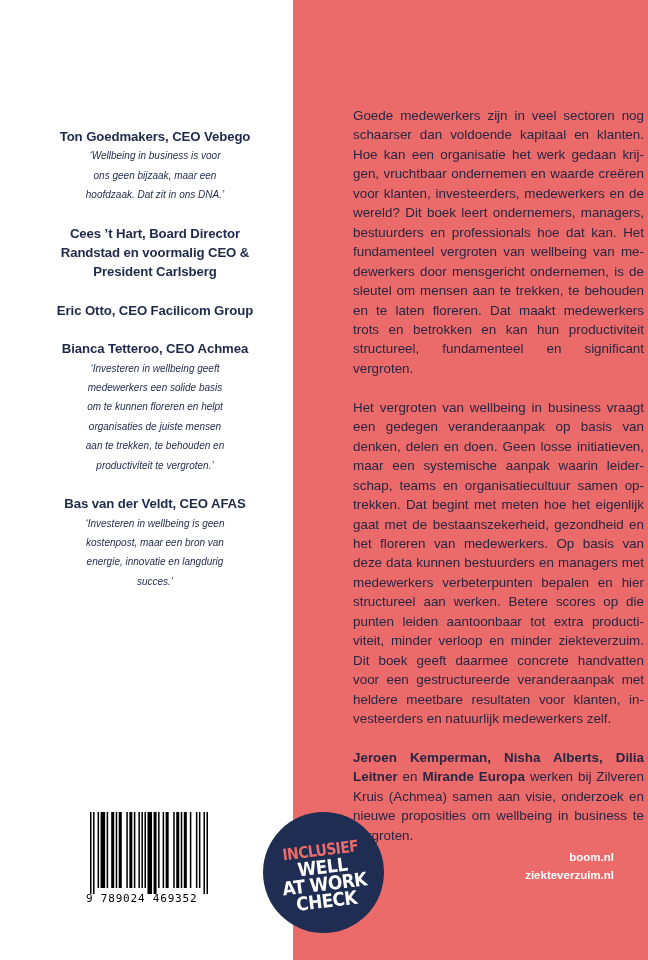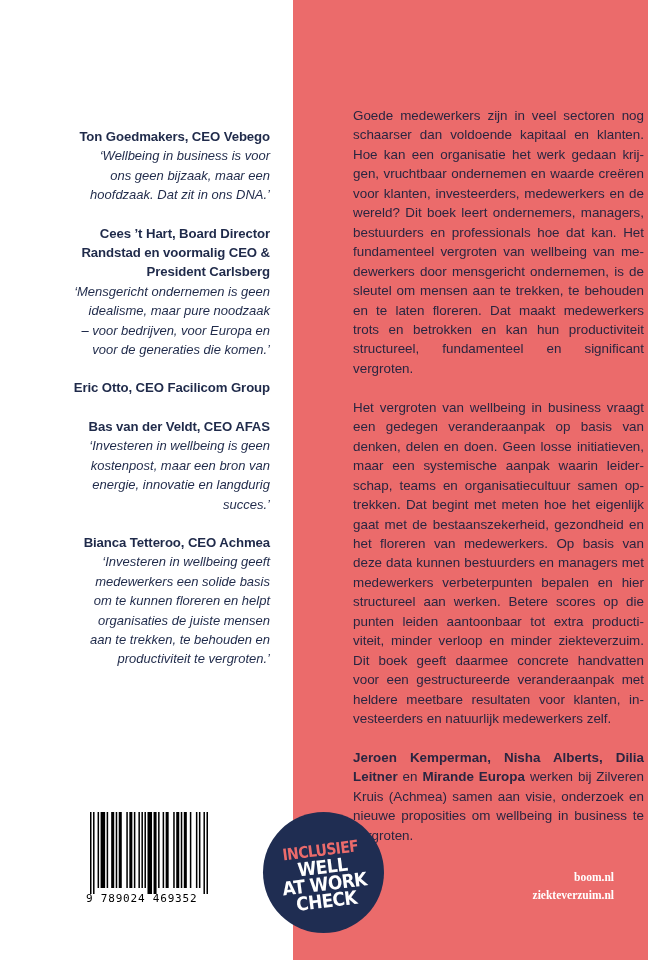--- a/index.html
+++ b/index.html
@@ -14,27 +14,27 @@
     background: #ffffff;
   }
   .right-panel {
     position: absolute; left: 293px; top: 0; width: 355px; height: 960px;
     background: #eb6b6b;
   }
   .endorsements {
     position: absolute; left: 40px; top: 127px; width: 230px;
     text-align: center;
   }
-  .endorsement { margin: 0 0 19px 0; text-align: right; }
+  .endorsement { margin: 0 0 19px 0; }
   .endorsement-name {
     font-weight: bold; font-size: 13.2px; line-height: 19.4px;
     letter-spacing: -0.1px; white-space: pre-line;
   }
   .endorsement-quote {
-    font-style: italic; font-size: 13px; line-height: 19.4px;
+    font-style: italic; font-size: 10px; line-height: 19.4px;
     white-space: pre-line;
   }
   .blurb {
     position: absolute; left: 324px; top: 106px; width: 291px;
     font-size: 13.4px; line-height: 19.45px; text-align: justify;
     color: #2a2540;
     margin-left: 29px;
   }
   .blurb p { margin: 0 0 19.45px 0; }
   .authors { font-size: 13.4px; line-height: 19.45px; text-align: justify; }
@@ -54,64 +54,60 @@
   }
   .badge-text {
     position: absolute; left: 0; top: 30px; width: 121px; text-align: center;
     transform: rotate(-7deg);
     font-family: "DejaVu Sans", sans-serif; font-weight: bold;
     line-height: 17px;
   }
   .badge-line1 { color: #eb6b6b; font-size: 14px; letter-spacing: -0.6px; display: block; transform: scaleY(1.15); }
   .badge-line { color: #ffffff; font-size: 17px; letter-spacing: -0.6px; display: block; transform: scaleY(1.1); }
   .publisher {
-    position: absolute; right: 34px; top: 868px; text-align: right;
-    color: #ffffff; font-weight: bold; font-size: 11.5px; line-height: 18px; font-family: Liberation Serif, serif;
+    position: absolute; right: 34px; top: 848px; text-align: right;
+    color: #ffffff; font-weight: bold; font-size: 11.5px; line-height: 18px;
   }
 </style>
 </head>
 <body>
 
 <div class="left-panel"></div>
 <div class="right-panel"></div>
 
 <div class="endorsements">
   <div class="endorsement">
     <div class="endorsement-name">Ton Goedmakers, CEO Vebego</div>
     <div class="endorsement-quote">‘Wellbeing in business is voor
 ons geen bijzaak, maar een
 hoofdzaak. Dat zit in ons DNA.’</div>
   </div>
   <div class="endorsement">
     <div class="endorsement-name">Cees ’t Hart, Board Director
 Randstad en voormalig CEO &amp;
 President Carlsberg</div>
-    <div class="endorsement-quote">‘Mensgericht ondernemen is geen
-idealisme, maar pure noodzaak
-– voor bedrijven, voor Europa en
-voor de generaties die komen.’</div>
   </div>
   <div class="endorsement">
     <div class="endorsement-name">Eric Otto, CEO Facilicom Group</div>
-  </div>
-  <div class="endorsement">
-    <div class="endorsement-name">Bas van der Veldt, CEO AFAS</div>
-    <div class="endorsement-quote">‘Investeren in wellbeing is geen
-kostenpost, maar een bron van
-energie, innovatie en langdurig
-succes.’</div>
   </div>
   <div class="endorsement">
     <div class="endorsement-name">Bianca Tetteroo, CEO Achmea</div>
     <div class="endorsement-quote">‘Investeren in wellbeing geeft
 medewerkers een solide basis
 om te kunnen floreren en helpt
 organisaties de juiste mensen
 aan te trekken, te behouden en
 productiviteit te vergroten.’</div>
+  </div>
+  <div class="endorsement">
+    <div class="endorsement-name">Bas van der Veldt, CEO AFAS</div>
+    <div class="endorsement-quote">‘Investeren in wellbeing is geen
+kostenpost, maar een bron van
+energie, innovatie en langdurig
+succes.’</div>
   </div>
 </div>
 
 <div class="blurb">
   <p>Goede medewerkers zijn in veel sectoren nog schaarser dan voldoende kapitaal en klanten. Hoe kan een organisatie het werk gedaan krij­gen, vruchtbaar ondernemen en waarde creëren voor klanten, investeerders, medewerkers en de wereld? Dit boek leert ondernemers, managers, bestuurders en professionals hoe dat kan. Het fundamenteel vergroten van wellbeing van me­dewerkers door mensgericht ondernemen, is de sleutel om mensen aan te trekken, te behouden en te laten floreren. Dat maakt medewerkers trots en betrokken en kan hun productiviteit structu­reel, fundamenteel en significant vergroten.</p>
   <p>Het vergroten van wellbeing in business vraagt een gedegen veranderaanpak op basis van denken, delen en doen. Geen losse initiatieven, maar een systemische aanpak waarin leider­schap, teams en organisatiecultuur samen op­trekken. Dat begint met meten hoe het eigen­lijk gaat met de bestaanszekerheid, gezondheid en het floreren van medewerkers. Op basis van deze data kunnen bestuurders en managers met medewerkers verbeterpunten bepalen en hier structureel aan werken. Betere scores op die punten leiden aantoonbaar tot extra producti­viteit, minder verloop en minder ziekteverzuim. Dit boek geeft daarmee concrete handvatten voor een gestructureerde veranderaanpak met heldere meetbare resultaten voor klanten, in­vesteerders en natuurlijk medewerkers zelf.</p>
   <div class="authors"><b>Jeroen Kemperman, Nisha Alberts, Dilia Leitner</b><span> en </span><b>Mirande Europa</b><span> werken bij Zilveren Kruis (Achmea) samen aan visie, onderzoek en nieuwe proposities om wellbeing in business te vergroten.</span></div>
 </div>
 
 <div class="barcode">

